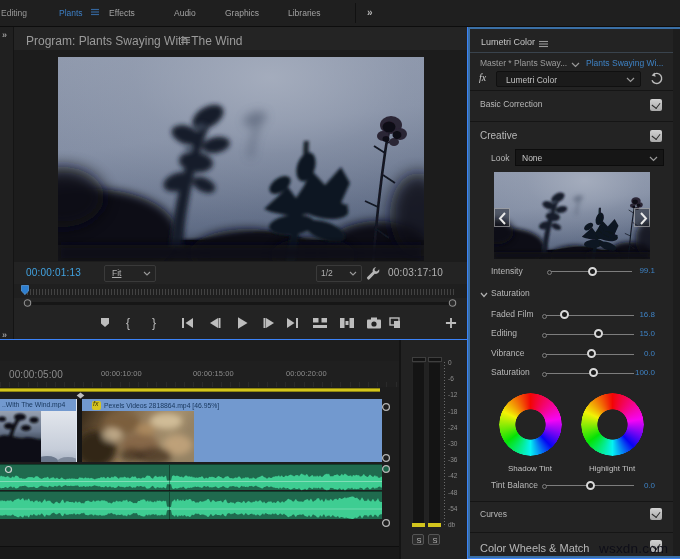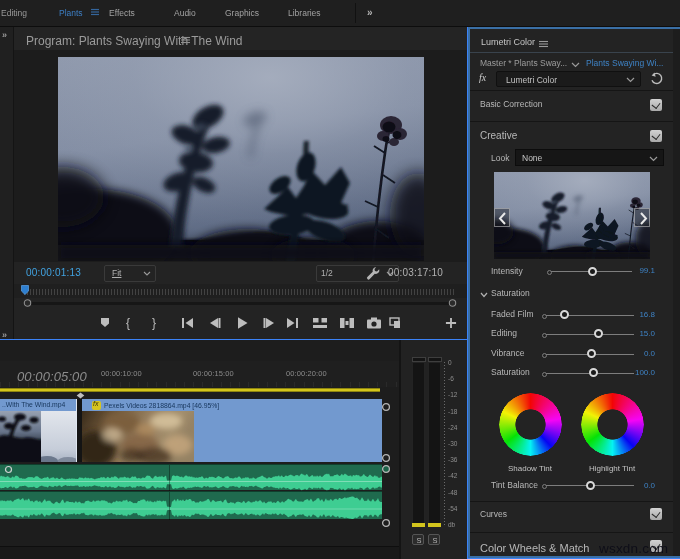--- a/index.html
+++ b/index.html
@@ -169,21 +169,21 @@
   </div>
 
   <div class="abs" style="left:0;top:235px;width:453px;height:22px;background:#232323;">
     <span class="abs" style="left:12px;top:5px;font-size:10px;color:#41a2e0;letter-spacing:0.2px;">00:00:01:13</span>
     <span class="abs" style="left:90px;top:3px;width:50px;height:15px;border:1px solid #3a3a3a;border-radius:2px;">
       <span class="abs" style="left:7px;top:2px;font-size:8.5px;color:#b0b0b0;text-decoration:underline;">Fit</span>
       <svg class="abs" style="right:4px;top:5px;" width="8" height="5">
             <path d="M1 1l3 3 3-3" stroke="#9a9a9a" stroke-width="1.1" fill="none"></path>
           </svg>
     </span>
-    <span class="abs" style="left:302px;top:3px;width:44px;height:15px;border:1px solid #3a3a3a;border-radius:2px;padding-left:37px;">
+    <span class="abs" style="left:302px;top:3px;width:44px;height:15px;border:1px solid #3a3a3a;border-radius:2px;">
       <span class="abs" style="left:4px;top:2px;font-size:8.5px;color:#b0b0b0;">1/2</span>
       <svg class="abs" style="right:4px;top:5px;" width="8" height="5">
             <path d="M1 1l3 3 3-3" stroke="#9a9a9a" stroke-width="1.1" fill="none"></path>
           </svg>
     </span>
     <svg class="abs" style="left:351px;top:3px;" width="16" height="16" viewBox="0 0 16 16">
           <path d="M11.2 2.2a3.6 3.6 0 0 0-3.5 4.5L2.6 11.8a1.5 1.5 0 1 0 2.1 2.1l5.1-5.1a3.6 3.6 0 0 0 4.4-4.6L12 6.4 9.9 6 9.5 3.9z" fill="#b5b5b5"></path>
         </svg>
     <span class="abs" style="left:374px;top:5px;font-size:10px;color:#b2b2b2;letter-spacing:0.2px;">00:03:17:10</span>
   </div>
@@ -253,21 +253,21 @@
     </svg>
     <svg class="abs" style="left:431px;top:8px;" width="12" height="12" viewBox="0 0 13 13">
           <path d="M5.5 1h2v4.5H12v2H7.5V12h-2V7.5H1v-2h4.5z" fill="#bdbdbd"></path>
         </svg>
   </div>
 </div>
 
 <div class="abs" id="timeline" style="left:0;top:340px;width:399px;height:219px;background:#1d1d1d;">
 
   <div class="abs" style="left:0;top:21px;width:399px;height:26px;background:#1f1f1f;">
-    <span class="abs" style="left:17px;top:8px;font-size:13px;color:#8c8c8c;letter-spacing:0.1px;font-style:italic;">00:00:05:00</span>
+    <span class="abs" style="left:9px;top:8px;font-size:10px;color:#8c8c8c;letter-spacing:0.1px;">00:00:05:00</span>
     <span class="abs" style="left:101px;top:8px;font-size:7.5px;color:#8c8c8c;letter-spacing:0.1px;">00:00:10:00</span>
     <span class="abs" style="left:193px;top:8px;font-size:7.5px;color:#8c8c8c;letter-spacing:0.1px;">00:00:15:00</span>
     <span class="abs" style="left:286px;top:8px;font-size:7.5px;color:#8c8c8c;letter-spacing:0.1px;">00:00:20:00</span>
     <div class="abs" style="left:0;top:21px;width:399px;height:5px;background:repeating-linear-gradient(90deg,#353535 0,#353535 1px,transparent 1px,transparent 9.2px);opacity:0.5;"></div>
   </div>
 
   <div class="abs" style="left:0;top:48px;width:380px;height:4px;background:#d3c51b;border-top:1px solid #8f860f;border-bottom:1px solid #8f860f;box-sizing:border-box;"></div>
 
   <svg class="abs" style="left:76px;top:52px;" width="9" height="7">
         <path d="M4.5 0.5l3.8 3L4.5 6.5 0.7 3.5z" fill="#bfbfbf"></path>

